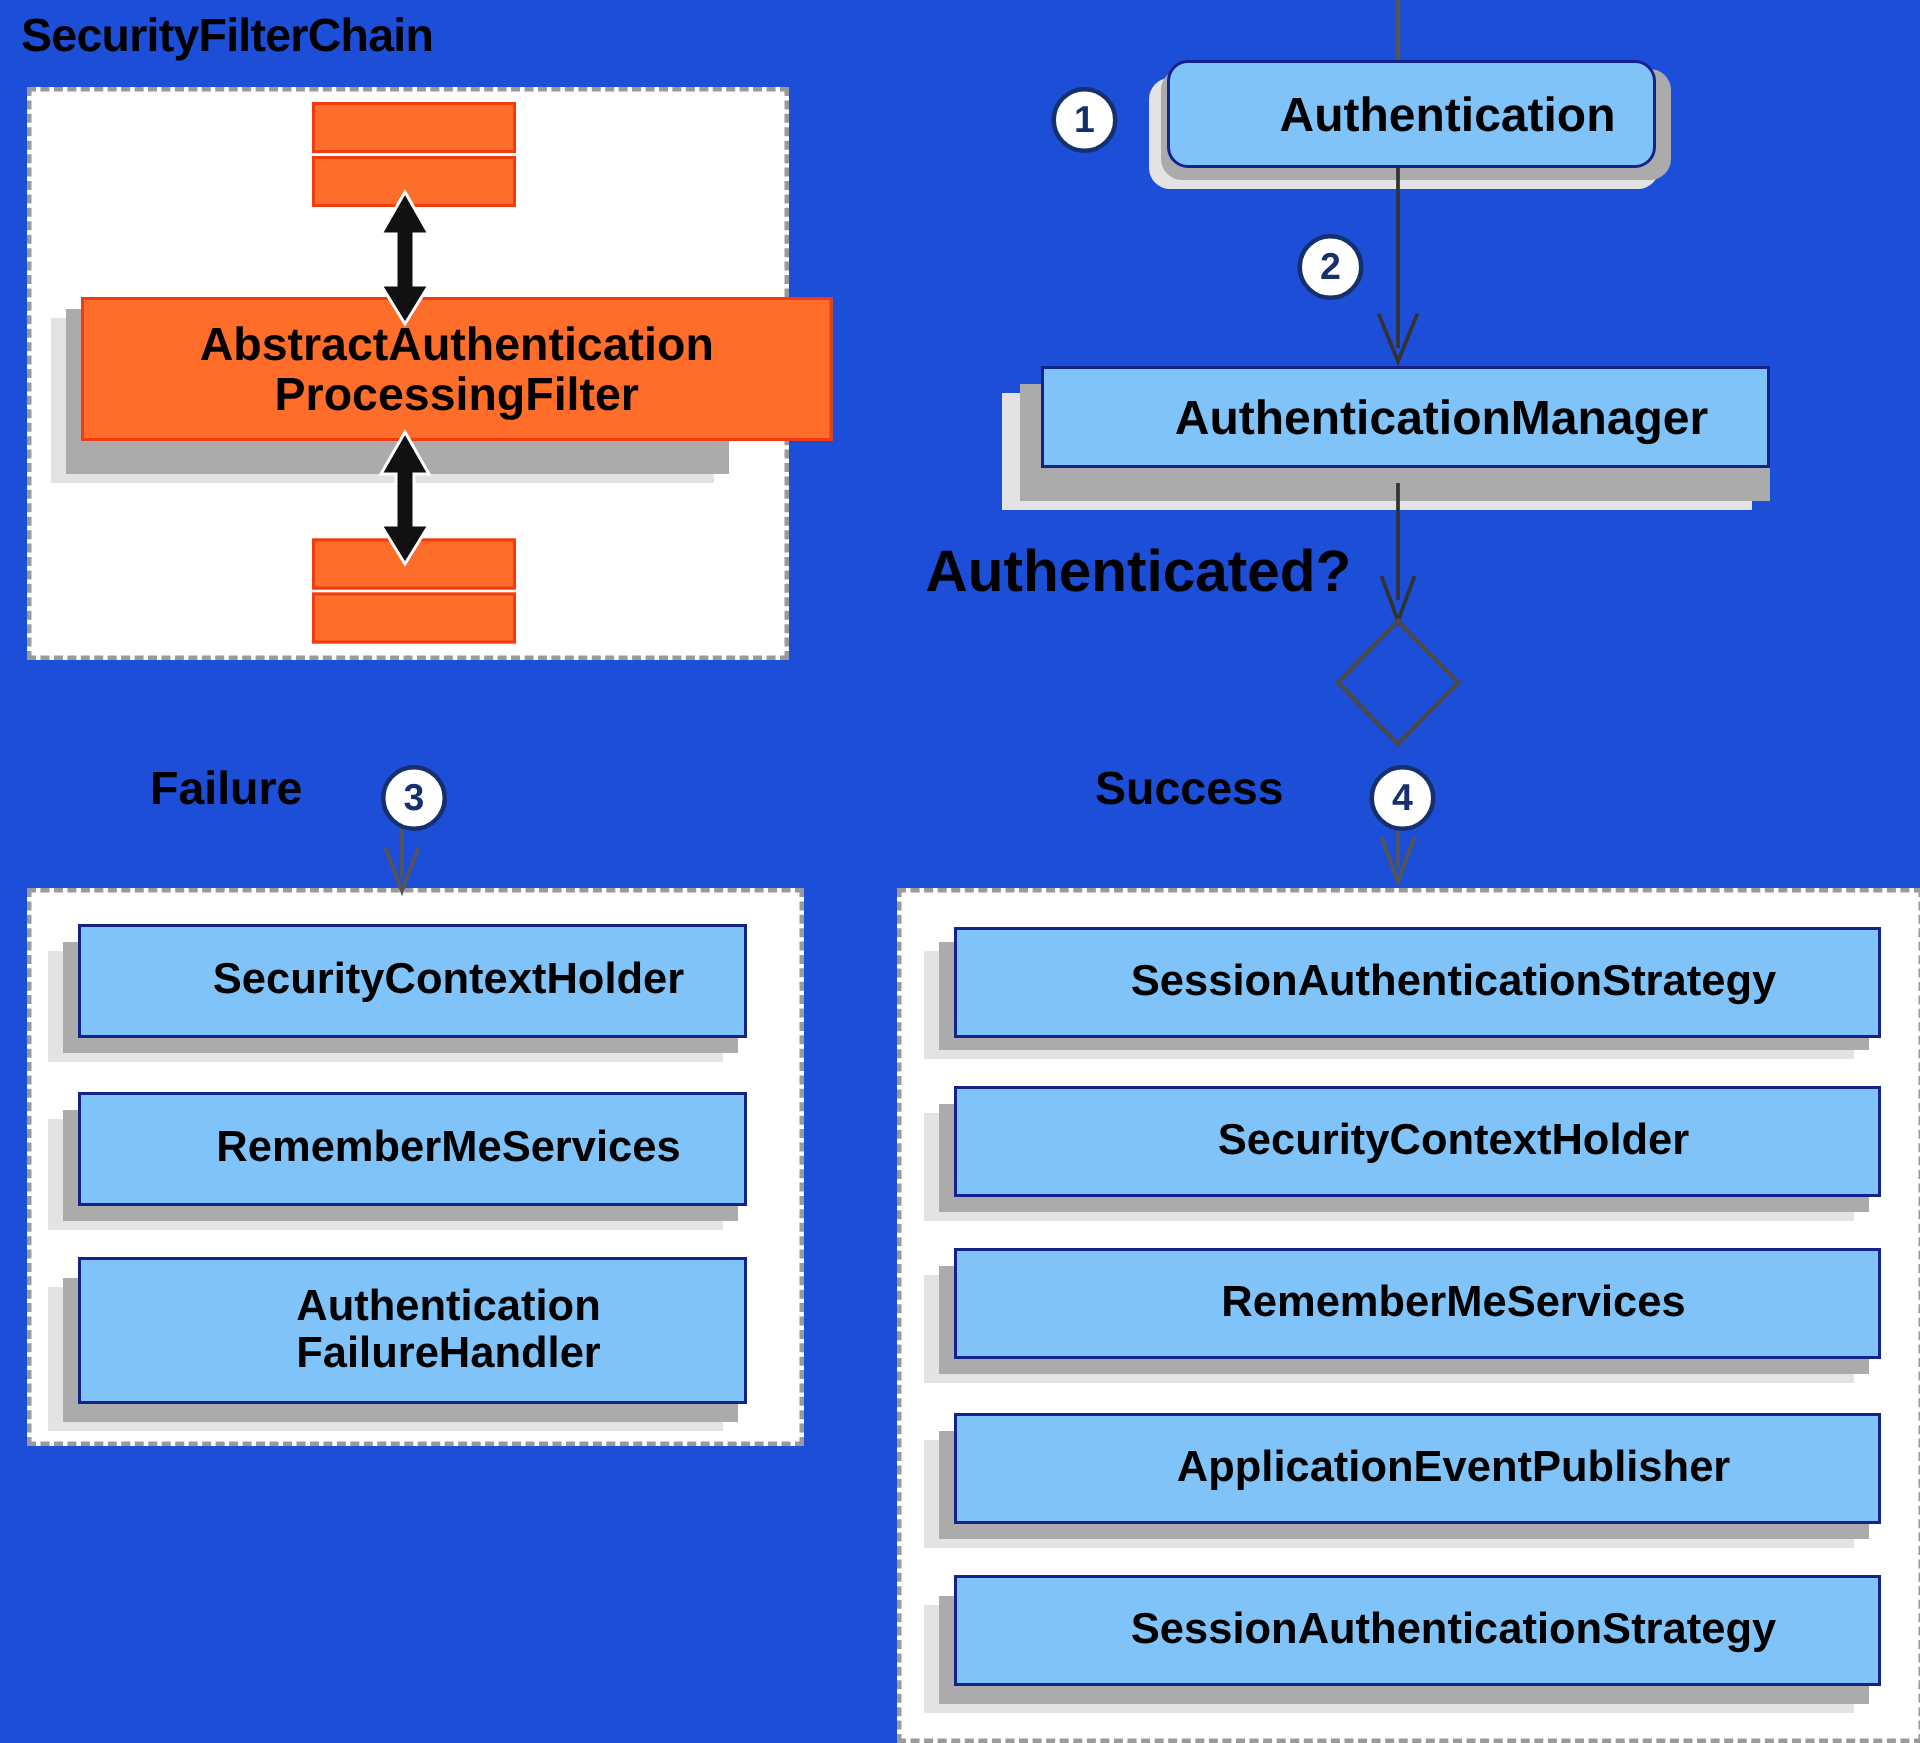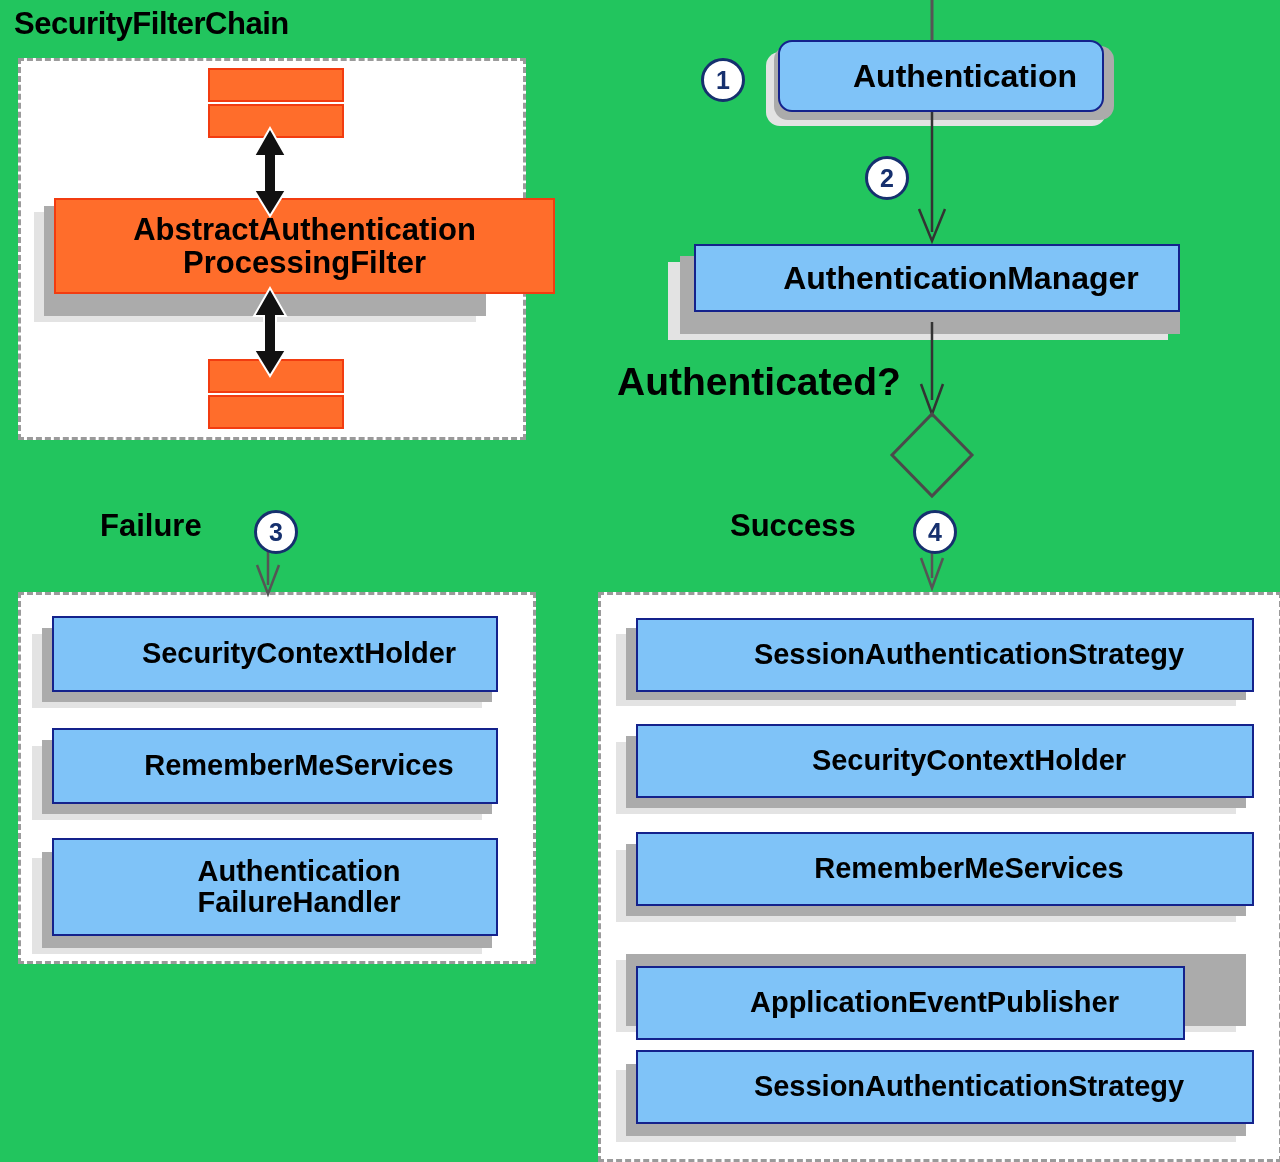--- a/index.html
+++ b/index.html
@@ -4,21 +4,21 @@
 <style>
   html, body {
     margin: 0;
     padding: 0;
     background: #ffffff;
   }
   #canvas {
     position: relative;
     width: 1280px;
     height: 1162px;
-    background: #22c55e;
+    background: #1d4ed8;
     font-family: "Liberation Sans", sans-serif;
     overflow: hidden;
   }
 
   
   .group-box {
     position: absolute;
     border: 3px dashed #9a9a9a;
     background: #ffffff;
     box-sizing: border-box;
@@ -214,19 +214,19 @@
   <div class="shadow-light" style="left:616px; top:742px; width:620px; height:72px;"></div>
   <div class="shadow-dark" style="left:626px; top:736px; width:620px; height:72px;"></div>
   <div class="node" style="left:636px; top:724px; width:618px; height:74px; font-size:29px;">SecurityContextHolder</div>
 
   <div class="shadow-light" style="left:616px; top:850px; width:620px; height:72px;"></div>
   <div class="shadow-dark" style="left:626px; top:844px; width:620px; height:72px;"></div>
   <div class="node" style="left:636px; top:832px; width:618px; height:74px; font-size:29px;">RememberMeServices</div>
 
   <div class="shadow-light" style="left:616px; top:960px; width:620px; height:72px;"></div>
   <div class="shadow-dark" style="left:626px; top:954px; width:620px; height:72px;"></div>
-  <div class="node" style="left:636px; top:942px; width:549px; height:74px; font-size:29px;margin-top:24px;">ApplicationEventPublisher</div>
+  <div class="node" style="left:636px; top:942px; width:618px; height:74px; font-size:29px;">ApplicationEventPublisher</div>
 
   <div class="shadow-light" style="left:616px; top:1070px; width:620px; height:72px;"></div>
   <div class="shadow-dark" style="left:626px; top:1064px; width:620px; height:72px;"></div>
   <div class="node" style="left:636px; top:1050px; width:618px; height:74px; font-size:29px;">SessionAuthenticationStrategy</div>
 
 </div>
 
 </body></html>

